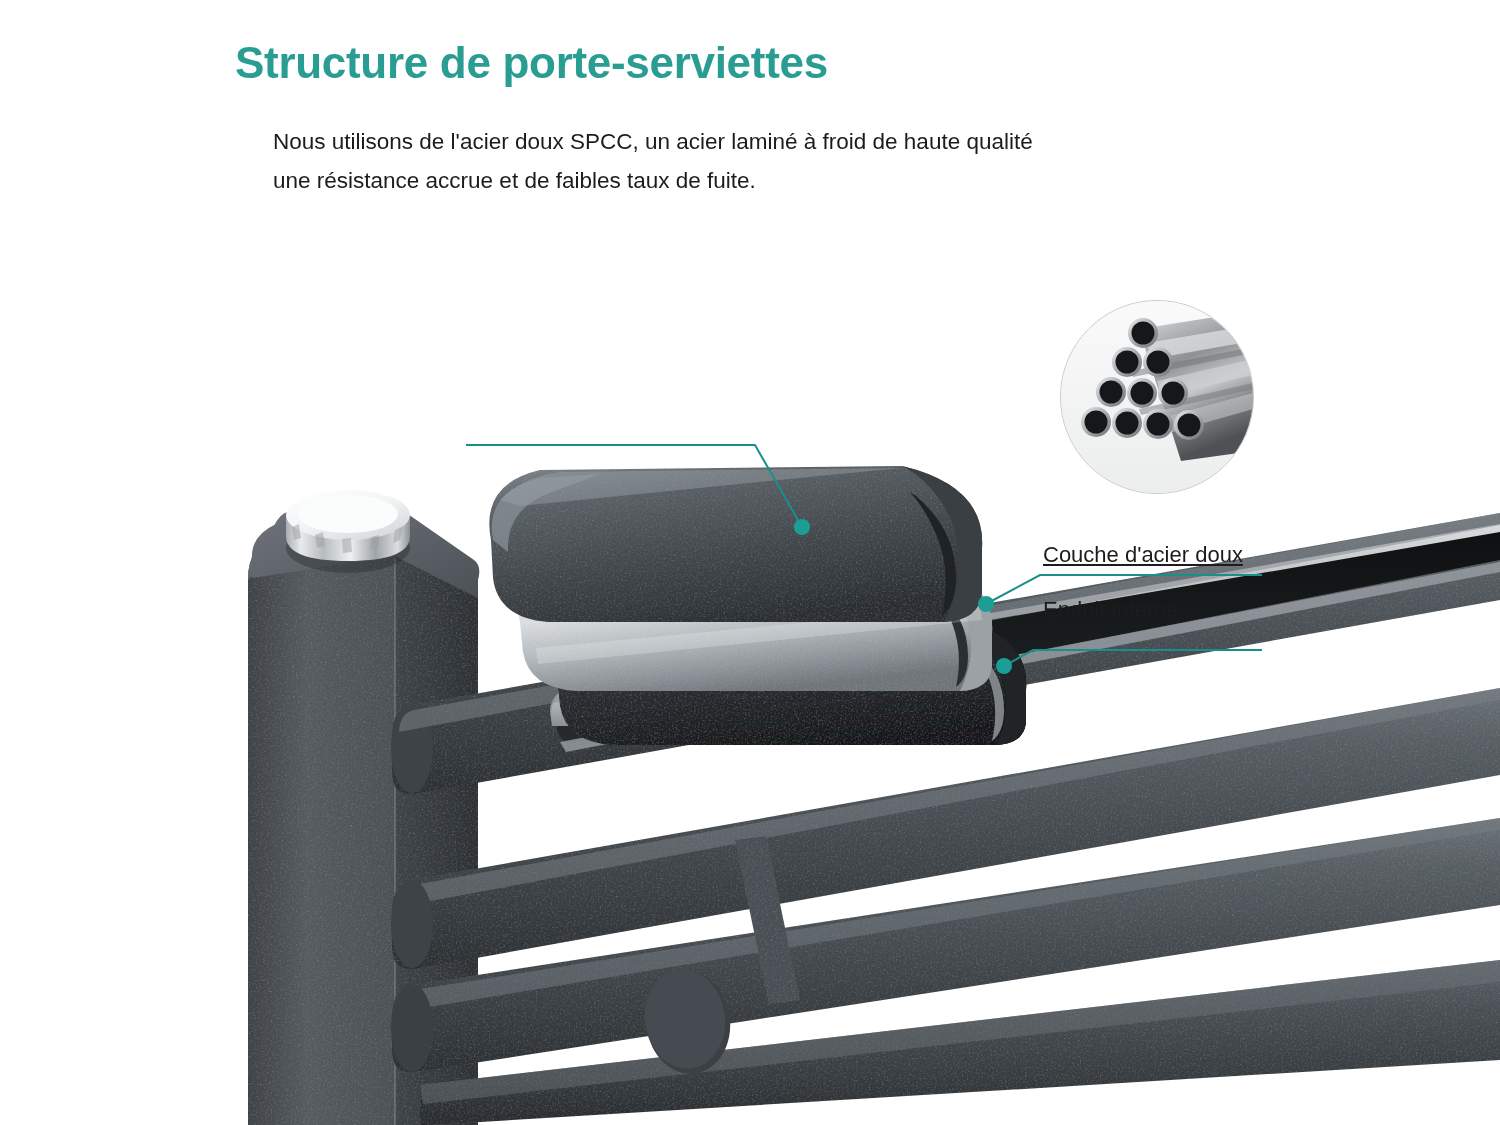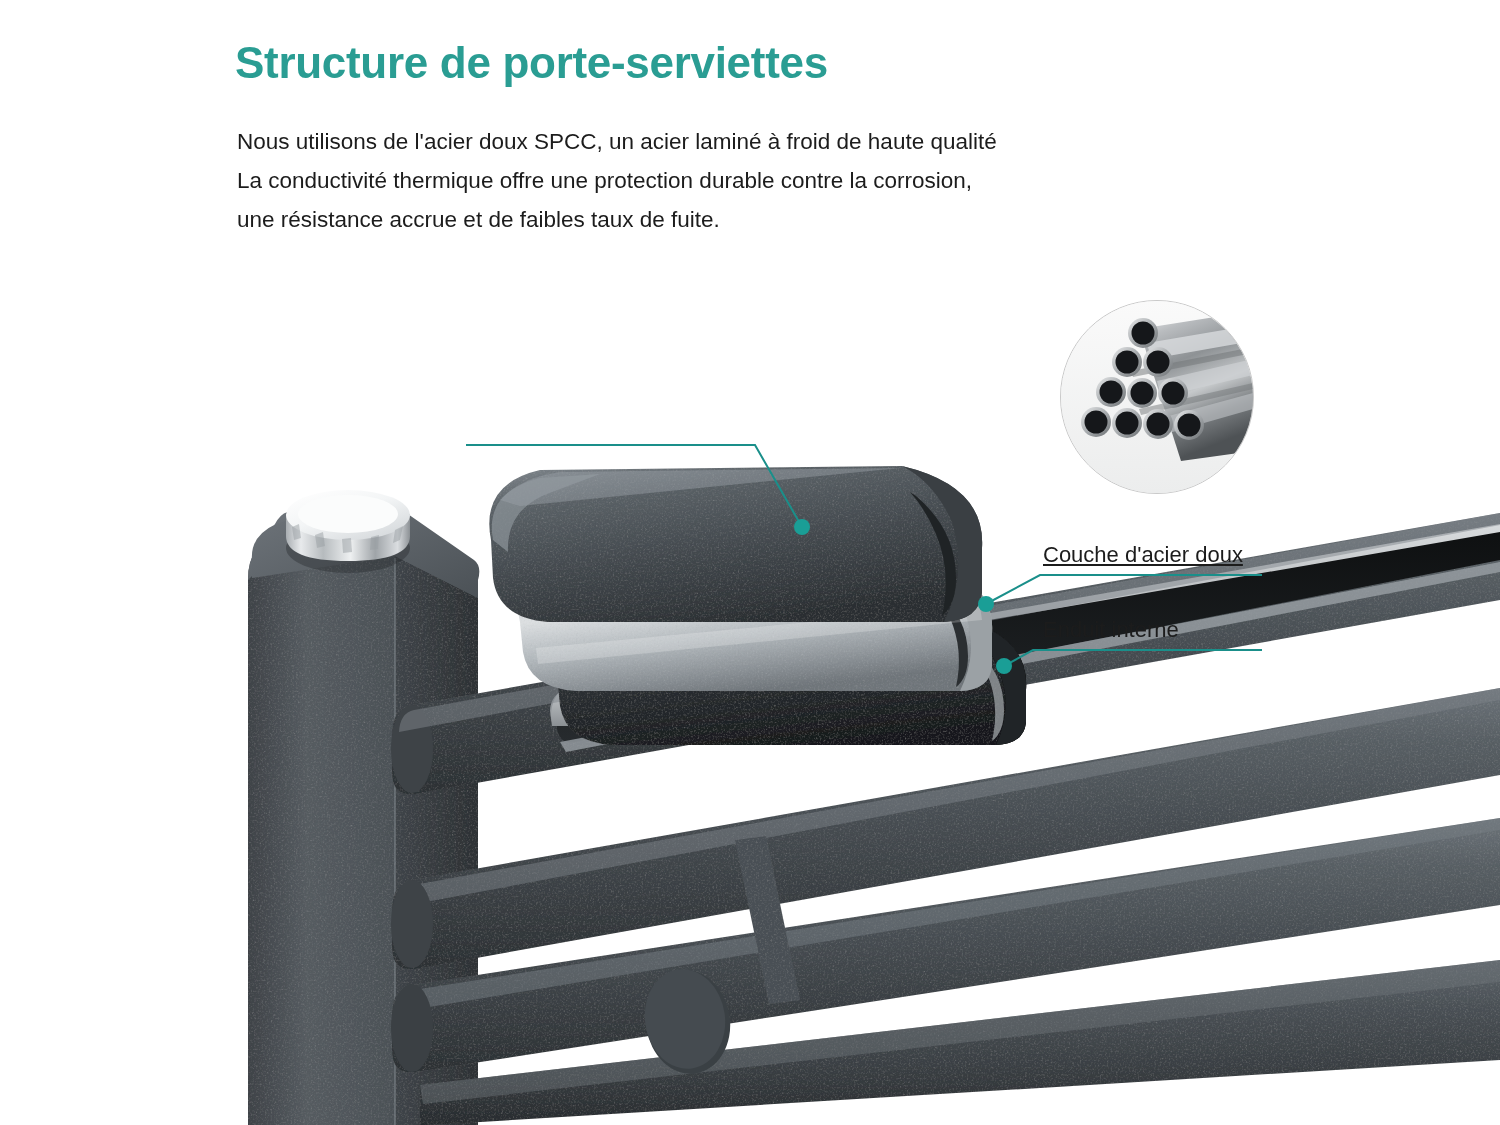--- a/index.html
+++ b/index.html
@@ -33,33 +33,34 @@
     position: absolute;
     left: 237px;
     top: 122px;
     width: 830px;
   }
   .intro-line {
     font-size: 22.5px;
     color: #1c1c1c;
     line-height: 39px;
     white-space: nowrap;
+    margin-left: 36px;
   }
 
   
   .callout-label {
     position: absolute;
     font-size: 22px;
     color: #1c1c1c;
     line-height: 31px;
     white-space: nowrap;
   }
   #callout-spray-label { left: 470px; top: 385px; }
   #callout-steel-label { left: 1043px; top: 539px; text-decoration: underline; }
-  #callout-inner-label { left: 1043px; top: 614px; }
+  #callout-inner-label { left: 1043px; top: 594px; }
 
   
   #illustration {
     position: absolute;
     left: 0;
     top: 255px;
     width: 1500px;
     height: 870px;
   }
 
@@ -78,21 +79,20 @@
 </style>
 </head>
 <body>
 
 <div id="page">
 
   <div id="page-title">Structure de porte-serviettes</div>
 
   <div id="intro">
     <div class="intro-line">Nous utilisons de l'acier doux SPCC, un acier laminé à froid de haute qualité</div>
-    <div class="intro-line">La conductivité thermique offre une protection durable contre la corrosion,</div>
     <div class="intro-line">une résistance accrue et de faibles taux de fuite.</div>
   </div>
 
   <svg id="illustration" viewBox="0 255 1500 870">
     <defs>
 
       <linearGradient id="gTube" x1="0" y1="0" x2="0" y2="1">
         <stop offset="0%" stop-color="#6d747a"></stop>
         <stop offset="18%" stop-color="#596065"></stop>
         <stop offset="48%" stop-color="#474d52"></stop>

